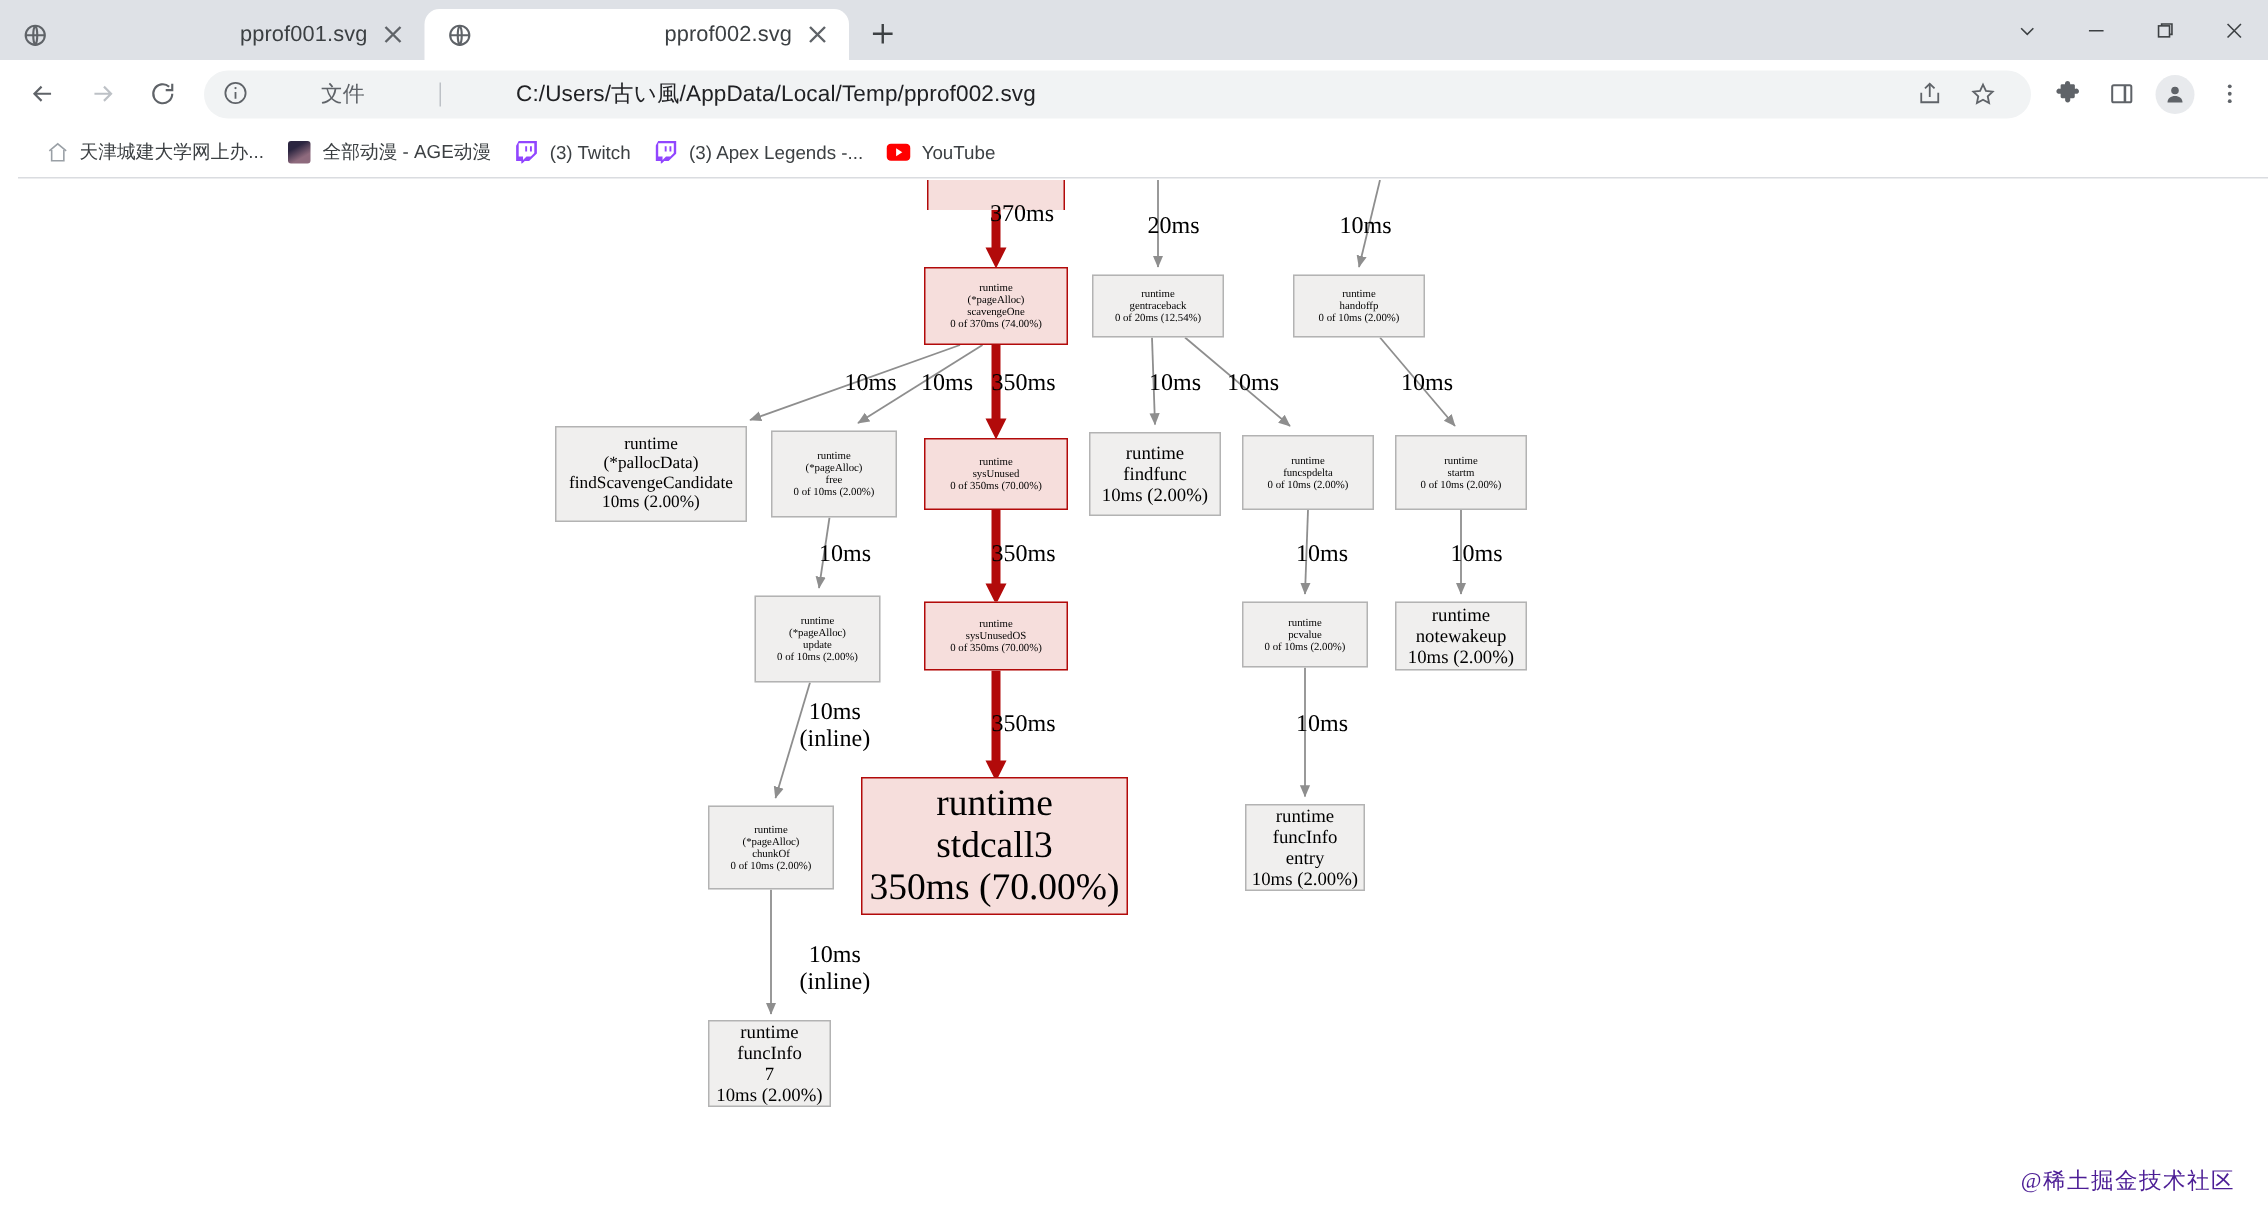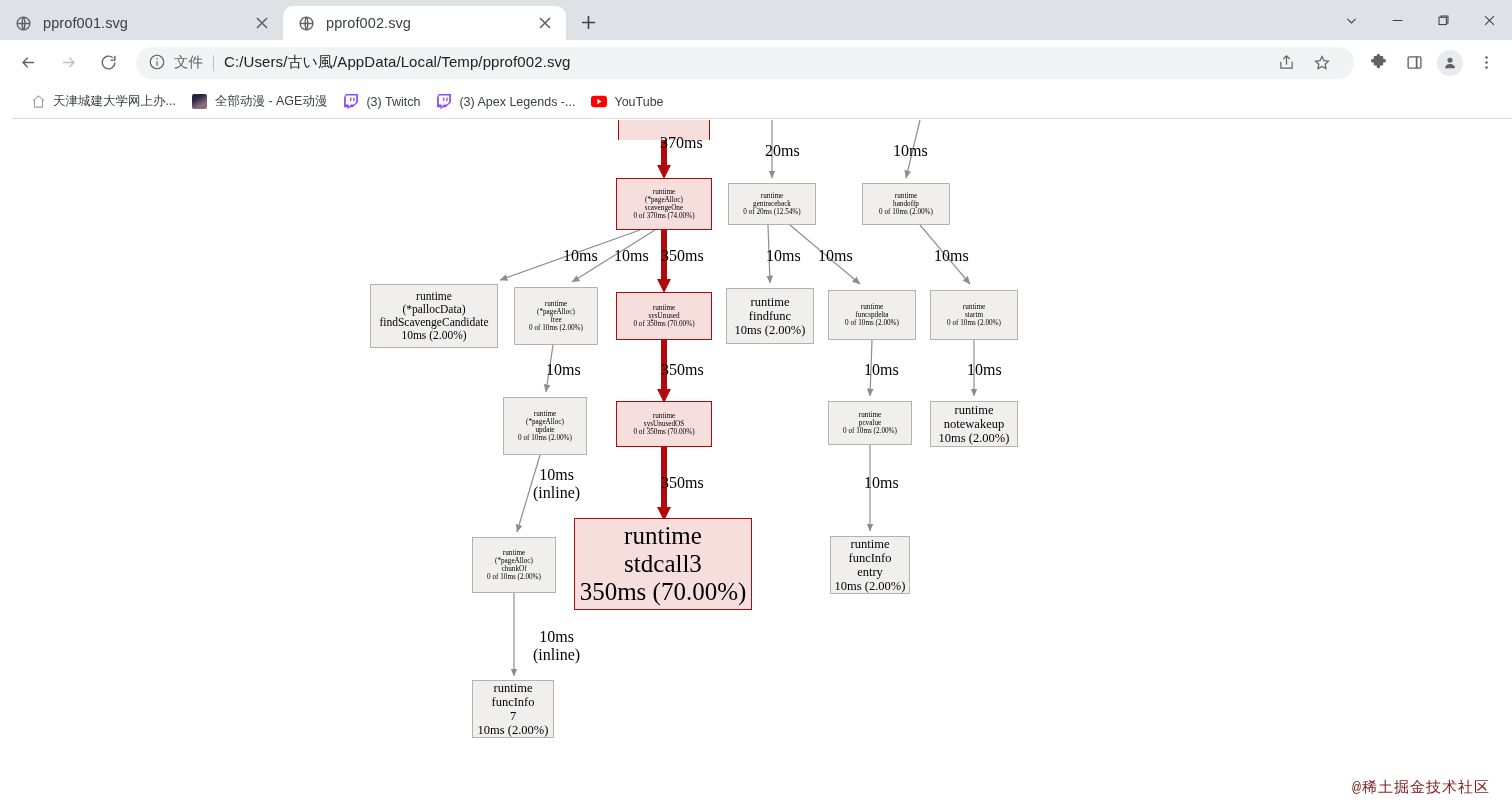--- a/index.html
+++ b/index.html
@@ -17,21 +17,21 @@
     height: 40px; background: #dee1e6;
     display: flex; align-items: flex-end;
     position: relative;
   }
   .tab {
     height: 34px; width: 283px;
     display: flex; align-items: center;
     padding: 0 10px 0 14px;
     border-radius: 10px 10px 0 0;
     position: relative;
-    font-size: 14.5px; color: #3c4043;
+    font-size: 14.5px; color: #3c4043; text-align: right;
   }
   .tab.inactive { background: transparent; }
   .tab.active { background: #ffffff; }
   .tab-favicon {
     width: 18px; height: 18px; flex: 0 0 18px;
     margin-right: 11px;
     display: flex; align-items: center; justify-content: center;
   }
   .tab-title {
     flex: 1 1 auto; white-space: nowrap; overflow: hidden;
@@ -66,20 +66,21 @@
   .navbtn {
     width: 34px; height: 34px; margin: 0 3px;
     display: flex; align-items: center; justify-content: center;
     border-radius: 50%; color: #5f6368;
   }
   .omnibox {
     flex: 1 1 auto; height: 32px; background: #f1f3f4;
     border-radius: 16px; display: flex; align-items: center;
     margin: 0 6px 0 8px; padding: 0 14px 0 12px;
     min-width: 0;
+    gap: 40px;
   }
   .omni-icon { width: 19px; height: 19px; flex: 0 0 19px; color: #5f6368; margin-right: 7px; }
   .omni-scheme { font-size: 14.5px; color: #5f6368; white-space: nowrap; }
   .omni-div { width: 1px; height: 16px; background: #bdc1c6; margin: 0 10px; flex: 0 0 1px; }
   .omni-url {
     font-size: 15px; color: #202124; white-space: nowrap;
     overflow: hidden; text-overflow: ellipsis; letter-spacing: .1px;
   }
   .omni-right { margin-left: auto; display: flex; align-items: center; }
   .tb-icon {
@@ -109,22 +110,22 @@
   
   .viewport {
     position: absolute; left: 0; top: 120px;
     width: 1512px; height: 691px; background: #ffffff;
     overflow: hidden;
   }
   .graph { position: absolute; left: 0; top: 0; }
 
   .watermark {
     position: absolute; right: 22px; bottom: 14px;
-    font-size: 15px; color: #7f1d1d;
-    font-family: Liberation Mono, monospace;
+    font-size: 15px; color: #4c1d95;
+    font-family: Liberation Serif, serif;
     letter-spacing: 1px;
   }
 
   
   .nodebox { position: absolute; }
   .nodebox .box {
     width: 100%; height: 100%;
     border: 1px solid #b3b3b3;
     background: #f0efee;
     display: flex; flex-direction: column;

